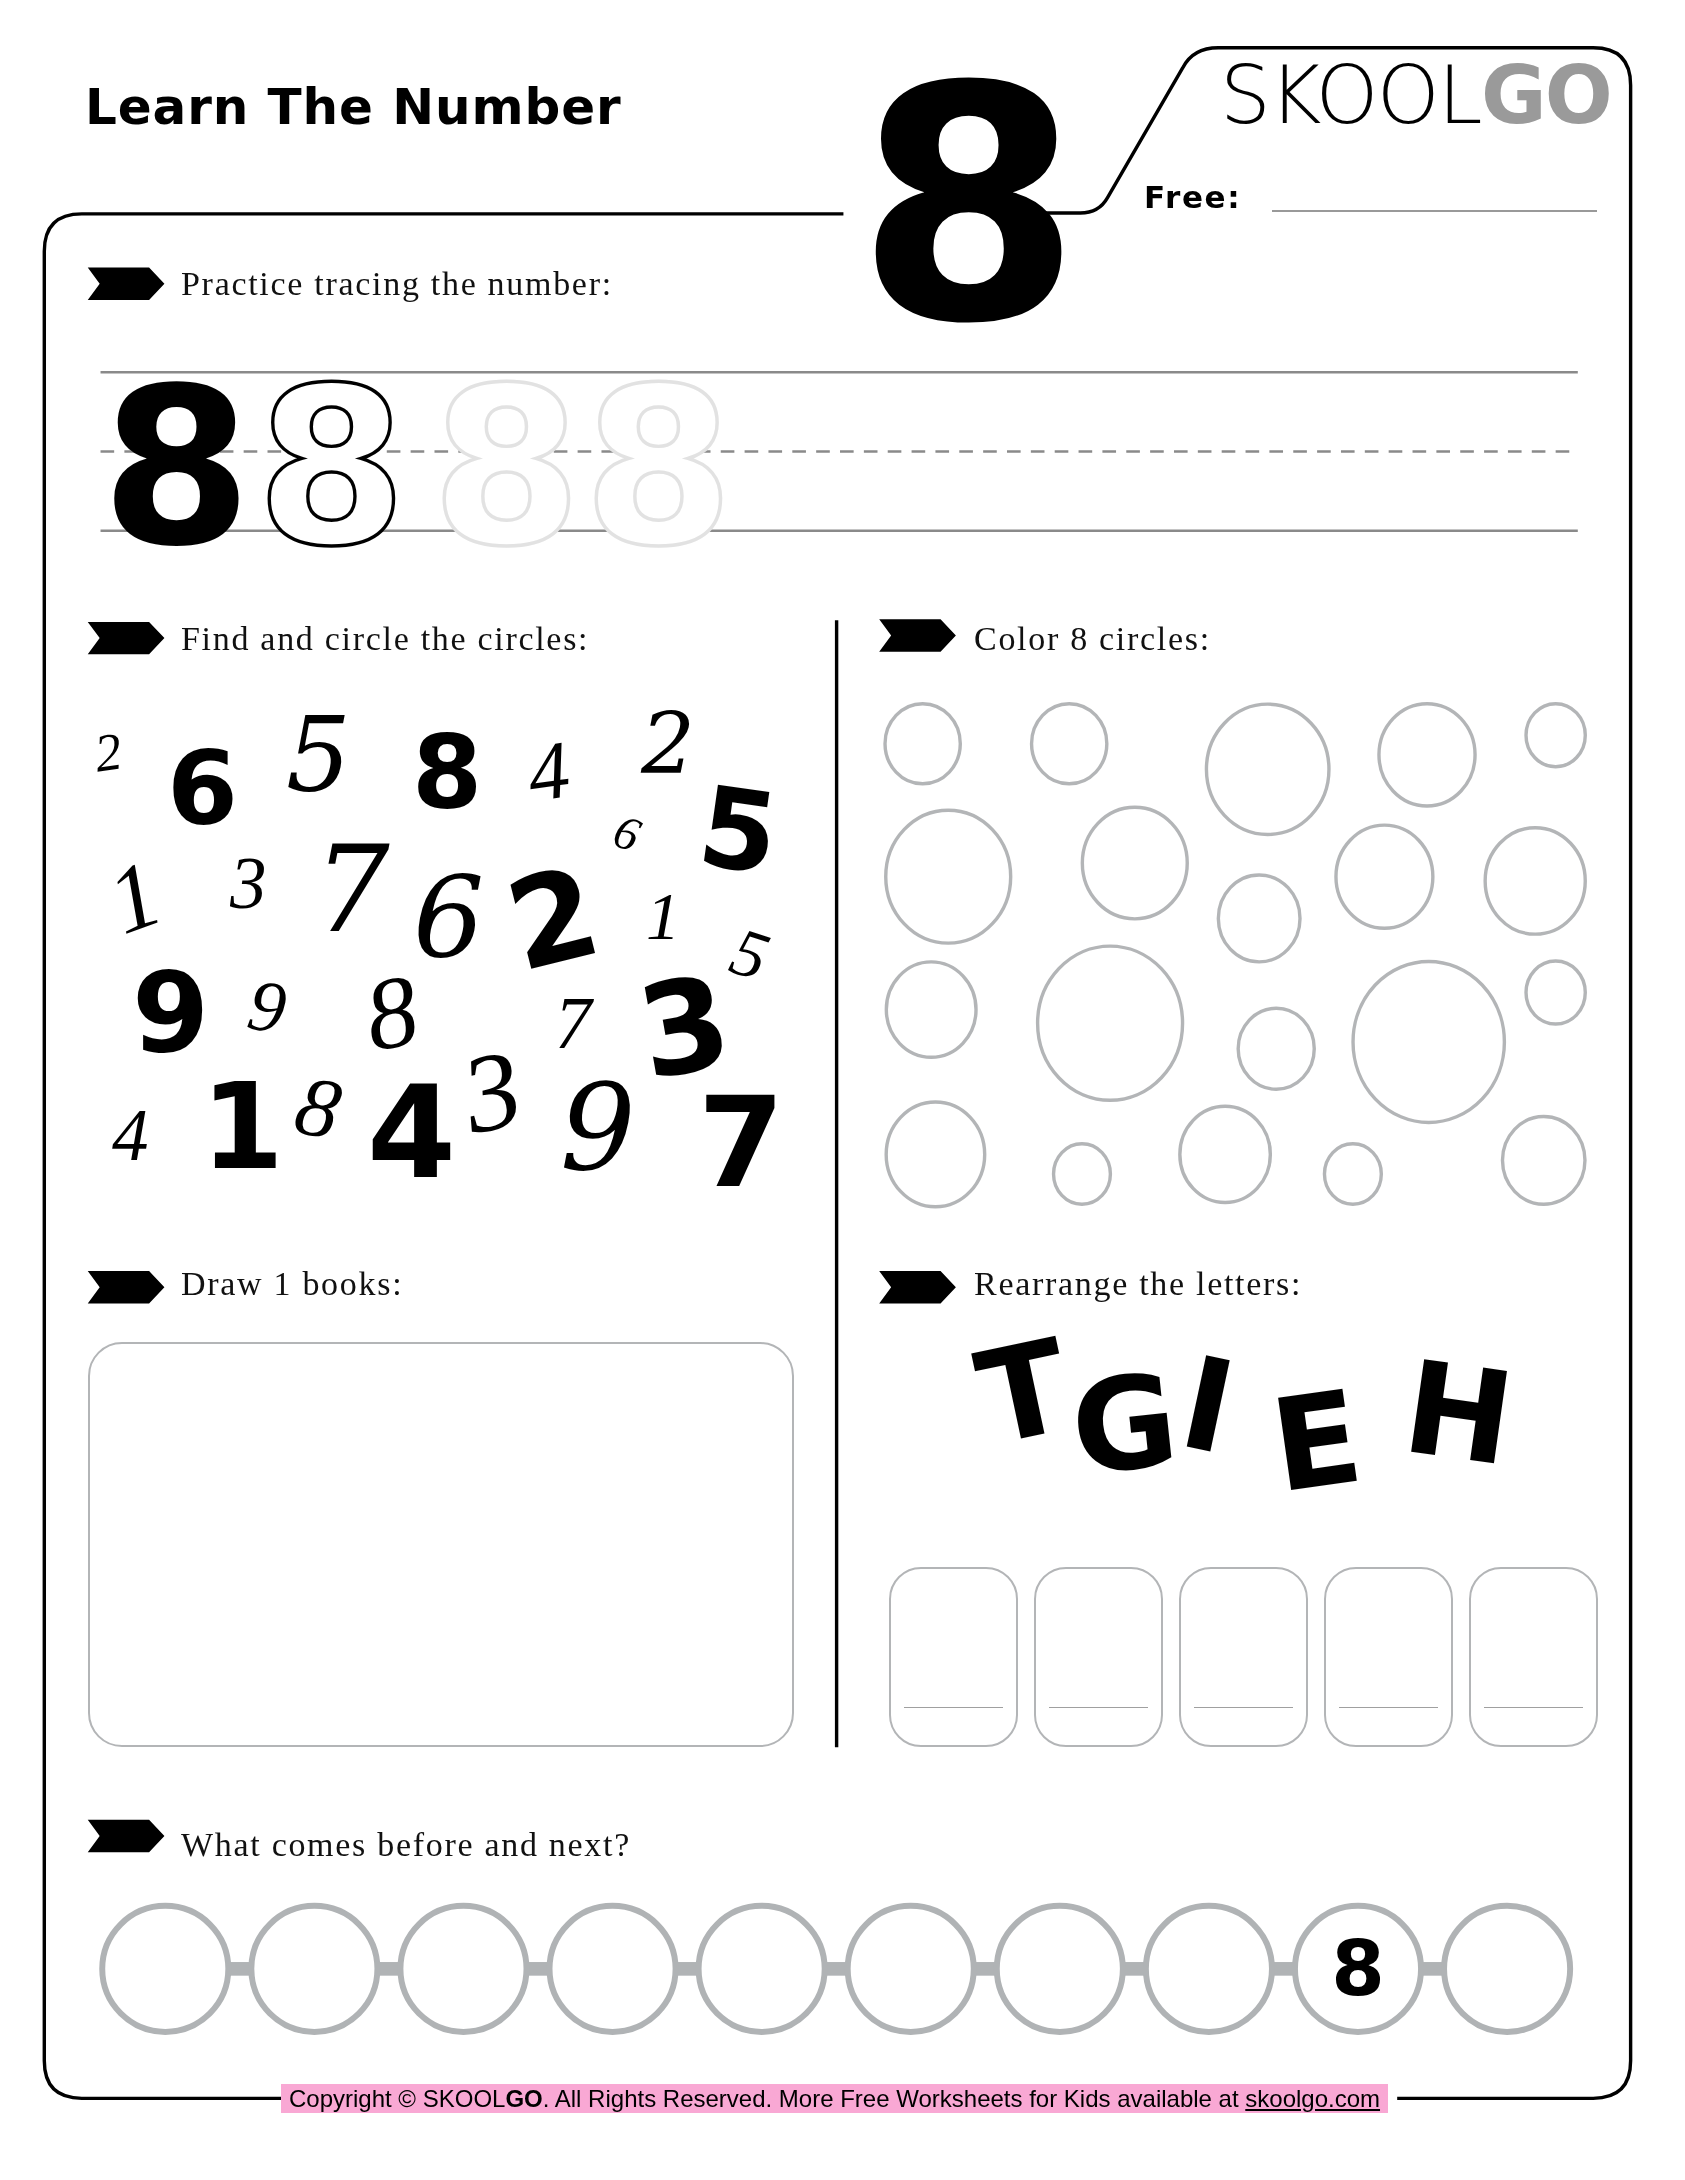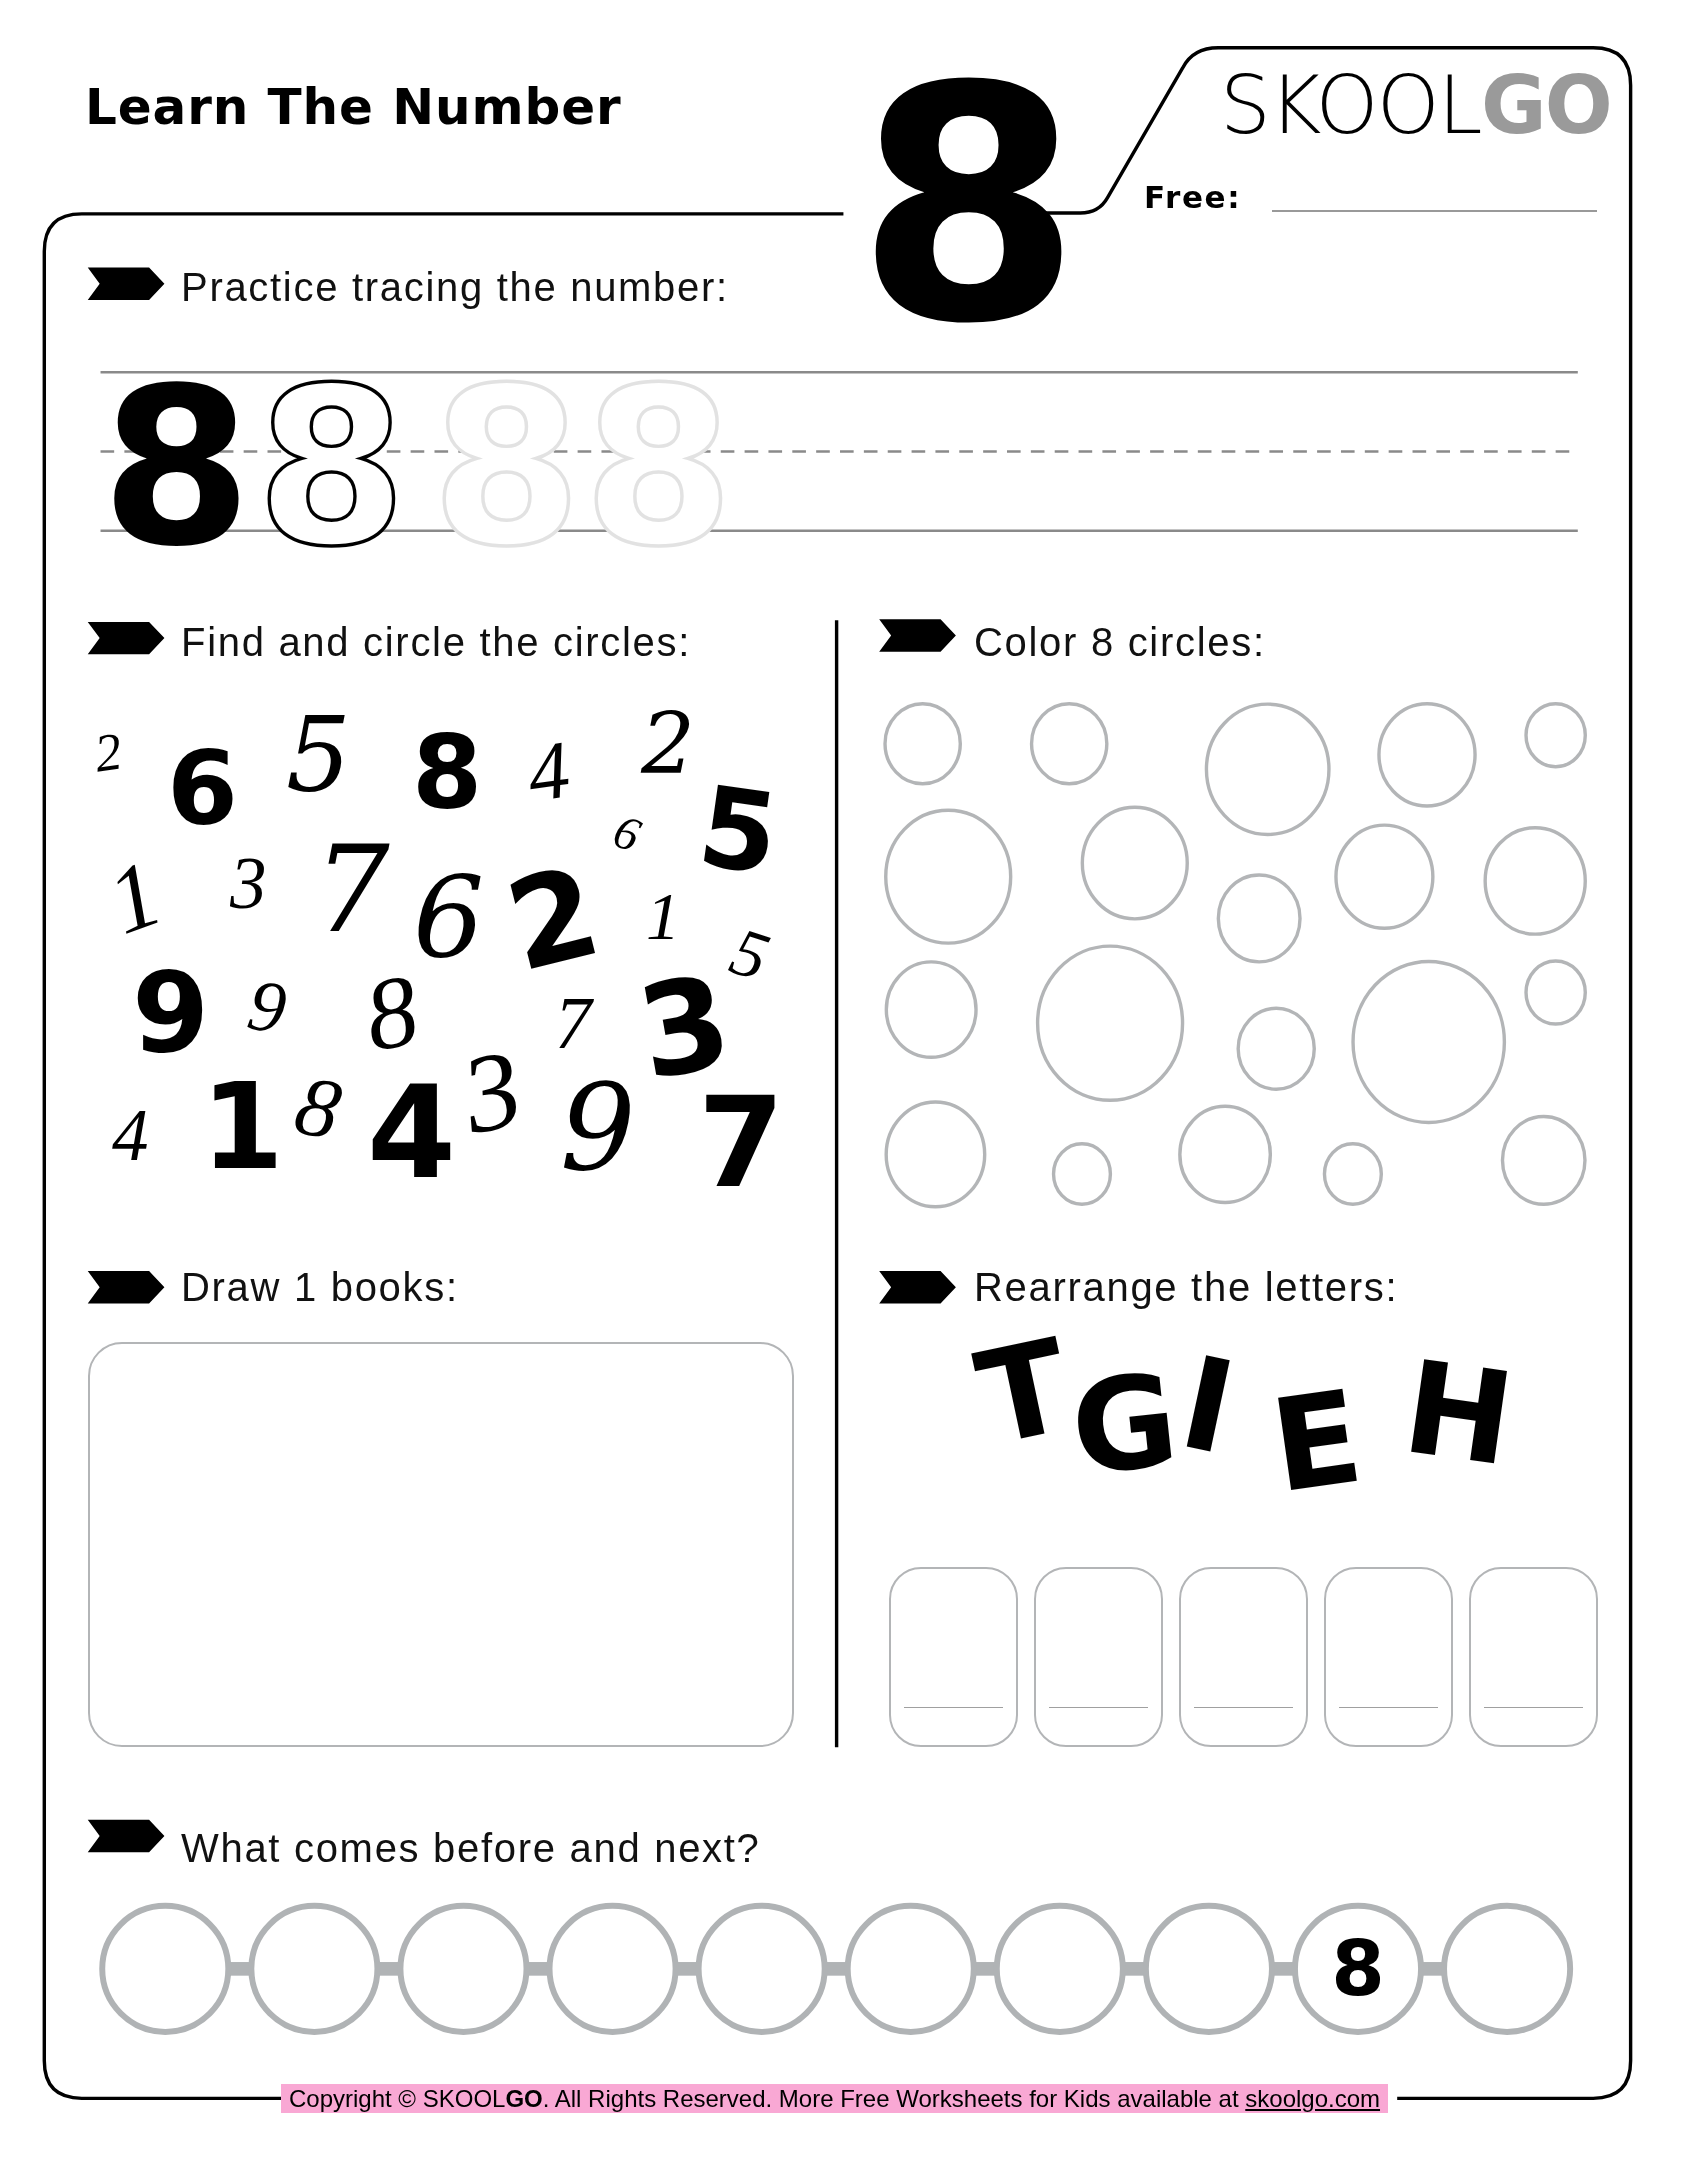--- a/index.html
+++ b/index.html
@@ -1,25 +1,25 @@
 <!DOCTYPE html>
 <html style="font-size:13.6px"><head>
 <meta charset="utf-8">
 <style>
   html, body { margin:0; padding:0; background:#ffffff; }
   body { width:1686px; height:2181px; position:relative; overflow:hidden; font-family:"DejaVu Sans", sans-serif; color:#000; }
   .abs { position:absolute; }
   svg.bg { position:absolute; left:0; top:0; }
   .title { left:85px; top:82px; font-family:"DejaVu Sans", sans-serif; font-weight:bold; font-size:50px; letter-spacing:0.9px; line-height:1; white-space:nowrap; }
   .bignum { left:856px; top:44px; width:175px; text-align:center; font-family:"DejaVu Sans", sans-serif; font-weight:bold; font-size:324px; line-height:1; }
-  .logo { left:1220px; top:66px; font-family:"DejaVu Sans", sans-serif; font-weight:200; font-size:80px; line-height:1; white-space:nowrap; letter-spacing:-1.7px; }
+  .logo { left:1220px; top:56px; font-family:"DejaVu Sans", sans-serif; font-weight:200; font-size:80px; line-height:1; white-space:nowrap; letter-spacing:-1.7px; }
   .logo .go { color:#9a9a9a; font-weight:bold; }
   .name-label { left:1144px; top:182px; font-weight:bold; font-size:31px; letter-spacing:1.7px; line-height:1; }
   .name-line { left:1272px; top:210px; width:325px; height:0; border-top:2.6px solid #999; }
-  .sec-label { font-family:Liberation Sans, sans-serif; font-weight:normal; font-size:40px; letter-spacing:1.7px; line-height:1; white-space:nowrap; color:#111; }
+  .sec-label { font-family:Liberation Serif, serif; font-weight:normal; font-size:34px; letter-spacing:1.7px; line-height:1; white-space:nowrap; color:#111; }
   .digit { position:absolute; transform-origin:center center; line-height:1; white-space:nowrap; }
   .d-bold { font-family:"DejaVu Sans", sans-serif; font-weight:bold; }
   .d-serif { font-family:"DejaVu Serif", serif; font-style:italic; }
   .d-script { font-family:"Liberation Serif", serif; font-style:italic; }
   .trace { position:absolute; font-family:"DejaVu Sans", sans-serif; font-weight:bold; font-size:217px; line-height:1; }
   .scram { position:absolute; font-family:"DejaVu Sans", sans-serif; font-weight:bold; font-size:128px; line-height:1; transform-origin:center; }
   .chain-num { position:absolute; font-family:"DejaVu Sans", sans-serif; font-weight:bold; font-size:77px; line-height:1; width:128px; text-align:center; }
   .footer { left:281px; top:2084px; width:1107px; text-align:center; background:#f9a8d4; font-family:"Liberation Sans", sans-serif; font-size:24px; line-height:29px; white-space:nowrap; }
   .footer b { font-weight:bold; }
   .footer u { text-decoration:underline; }

